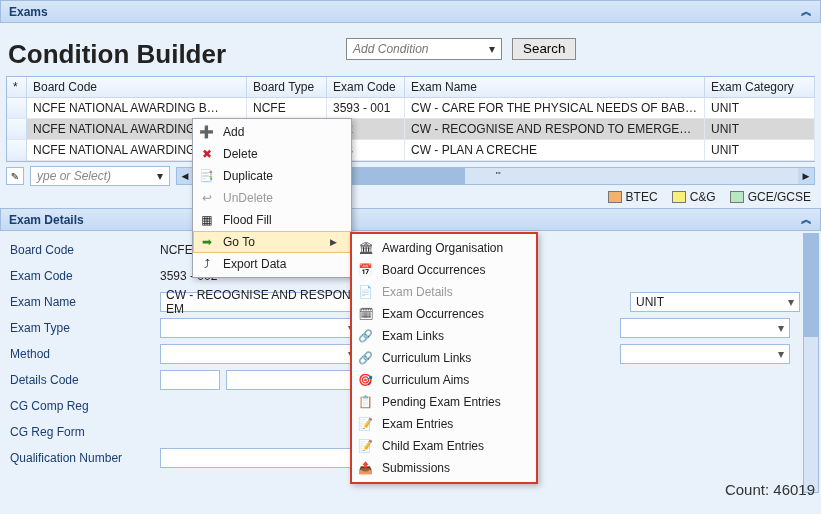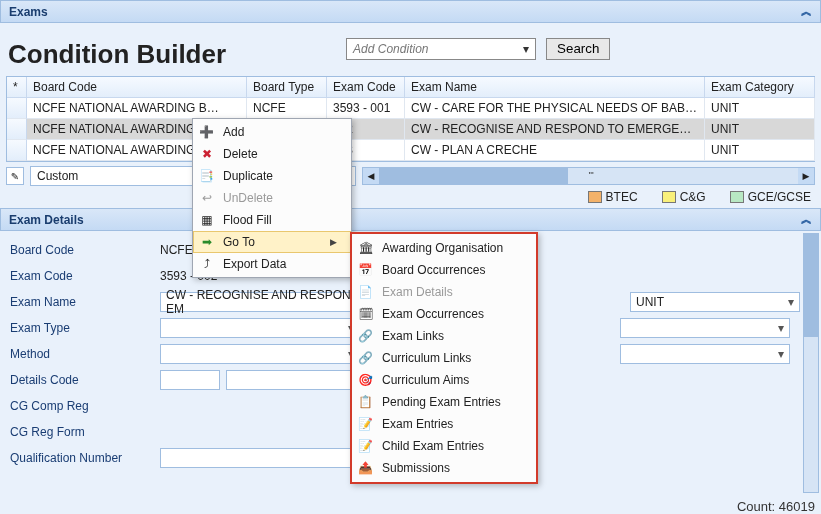--- a/index.html
+++ b/index.html
@@ -3,42 +3,42 @@
 <meta charset="utf-8">
 <style>
   * { box-sizing: border-box; margin: 0; padding: 0; font-family: "Segoe UI", Tahoma, sans-serif; }
   body { background: #e9f1fb; font-size: 12px; color: #222; width: 821px; height: 514px; overflow: hidden; position: relative; }
 
   .panel-header { background: linear-gradient(#d9e7f8,#c4daf4); border: 1px solid #9fbde0; padding: 3px 8px; font-weight: bold; color: #1a3d6e; display:flex; justify-content:space-between; align-items:center; }
   .panel-header .chev { font-size: 11px; color:#2a5fa0; }
 
   .title-row { padding: 4px 8px 6px 8px; display:flex; align-items:center; gap:10px; }
   h1 { font-size: 26px; font-weight: 600; color:#222; flex:0 0 auto; margin-right: 110px; margin-top: 12px;}
-  .add-cond { width: 190px; height:22px; border:1px solid #888; background:#fff; display:flex; align-items:center; justify-content:space-between; padding:0 6px; color:#777; font-style:italic; }
+  .add-cond { width: 156px; height:22px; border:1px solid #888; background:#fff; display:flex; align-items:center; justify-content:space-between; padding:0 6px; color:#777; font-style:italic; }
   .add-cond .dd { color:#333; font-style:normal; }
   .search-btn { height:22px; padding:0 10px; border:1px solid #888; background:#e8e8e8; cursor:pointer; }
 
   .grid { border:1px solid #9fbde0; margin:0 6px; background:#fff; }
   .grid-head, .grid-row { display:grid; grid-template-columns: 20px 220px 80px 78px 300px 110px; }
   .grid-head > div { background: linear-gradient(#f6faff,#e3eefb); border-right:1px solid #c8d8ee; border-bottom:1px solid #c8d8ee; padding:3px 6px; font-weight:400; color:#222; }
   .grid-row > div { border-right:1px solid #e0e7f0; border-bottom:1px solid #e0e7f0; padding:3px 6px; white-space:nowrap; overflow:hidden; text-overflow:ellipsis; }
   .grid-row.sel > div { background:#d8d8d8; }
   .grid-row > div:first-child { background:linear-gradient(#f6faff,#e3eefb); border-right:1px solid #c8d8ee; }
 
   .filter-row { display:flex; gap:6px; margin:4px 6px 0 6px; align-items:center; }
   .filter-icon { width:18px; height:18px; border:1px solid #9fbde0; background:#fff; display:flex; align-items:center; justify-content:center; font-size:10px; }
   .filter-sel { flex:0 0 180px; height:20px; border:1px solid #9fbde0; background:#fff; padding:0 6px; display:flex; align-items:center; justify-content:space-between; }
   .filter-type { flex:0 0 140px; height:20px; border:1px solid #9fbde0; background:#fff; padding:0 6px; color:#888; font-style:italic; display:flex; align-items:center; justify-content:space-between; }
   .hscroll { flex:1; height:18px; background:#d6e4f5; border:1px solid #9fbde0; position:relative; display:flex; align-items:center; }
   .hscroll .arrow { width:16px; height:100%; background:#c4daf4; display:flex; align-items:center; justify-content:center; font-size:9px; cursor:pointer; }
   .hscroll .track { flex:1; height:100%; position:relative; }
   .hscroll .thumb { position:absolute; left:0; width:45%; height:100%; background:#9fbde0; }
   .hscroll .tick { position:absolute; left:50%; top:2px; font-size:9px; color:#333; }
 
-  .legend { display:flex; gap:24px; justify-content:flex-end; padding:4px 10px; }
+  .legend { display:flex; gap:14px; justify-content:flex-end; padding:4px 10px; }
   .legend-item { display:flex; align-items:center; gap:4px; }
   .sw { width:14px; height:12px; border:1px solid #777; }
 
   .details { margin:0 0; }
   .details-body { background:#e9f1fb; padding:6px 10px; position:relative; }
   .form-row { display:flex; align-items:center; height:26px; }
   .form-row label { width:150px; color:#1a3d73; }
   .inp { height:20px; border:1px solid #9fbde0; background:#fff; padding:0 5px; display:flex; align-items:center; justify-content:space-between; }
   .inp.dd::after { content:"▾"; color:#555; margin-left:6px; }
   .vscroll { position:absolute; right:2px; top:2px; width:16px; height: 260px; background:#d6e4f5; border:1px solid #9fbde0; }
@@ -46,21 +46,21 @@
 
   
   .ctx { position:absolute; background:#fcfcfc; border:1px solid #9fa6b2; box-shadow:2px 2px 6px rgba(0,0,0,0.25); padding:2px 0; z-index:50; }
   .ctx-item { display:flex; align-items:center; gap:8px; padding:3px 14px 3px 6px; height:22px; cursor:pointer; white-space:nowrap; }
   .ctx-item.hover { background:#fff2c8; border:1px solid #e9c76e; padding:2px 13px 2px 5px; }
   .ctx-item.disabled { color:#9a9a9a; }
   .ctx-item .cicon { width:16px; height:16px; display:flex; align-items:center; justify-content:center; font-size:12px; }
   .ctx-item .sub { margin-left:auto; font-size:9px; color:#444; }
   .submenu { position:absolute; background:#fcfcfc; border:2px solid #d23a2a; box-shadow:2px 2px 6px rgba(0,0,0,0.25); padding:3px 0; z-index:60; }
 
-  .footer { position:absolute; bottom:0; right:6px; font-size:13px; color:#333; }
+  .footer { position:absolute; bottom:16px; right:6px; font-size:15px; color:#333; }
 </style>
 </head>
 <body>
 
 <div class="panel-header">
   <span>Exams</span>
   <span class="chev">︽</span>
 </div>
 
 <div class="title-row">
@@ -104,24 +104,20 @@
         <div></div>
         <div>003</div>
         <div>CW - PLAN A CRECHE</div>
         <div>UNIT</div>
       </div>
     </div>
 </div>
 
 <div class="filter-row">
   <div class="filter-icon">✎</div>
-  <div class="filter-sel">
-    <span>Custom</span>
-      <span>▾</span>
-  </div>
   <div class="filter-type">
     <span>ype or Select)</span>
       <span style="font-style:normal;color:#333">▾</span>
   </div>
   <div class="hscroll">
     <div class="arrow">◀</div>
     <div class="track">
         <div class="thumb"></div>
         <span class="tick">'''</span>
       </div>

